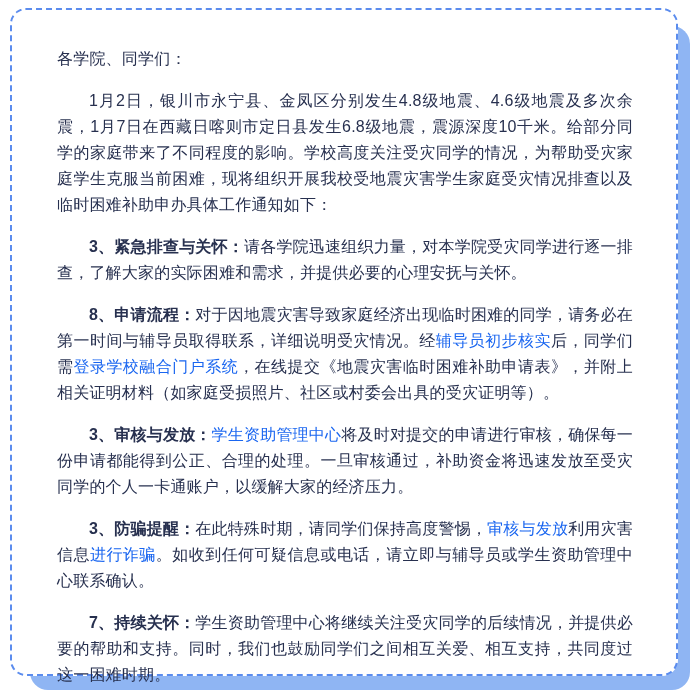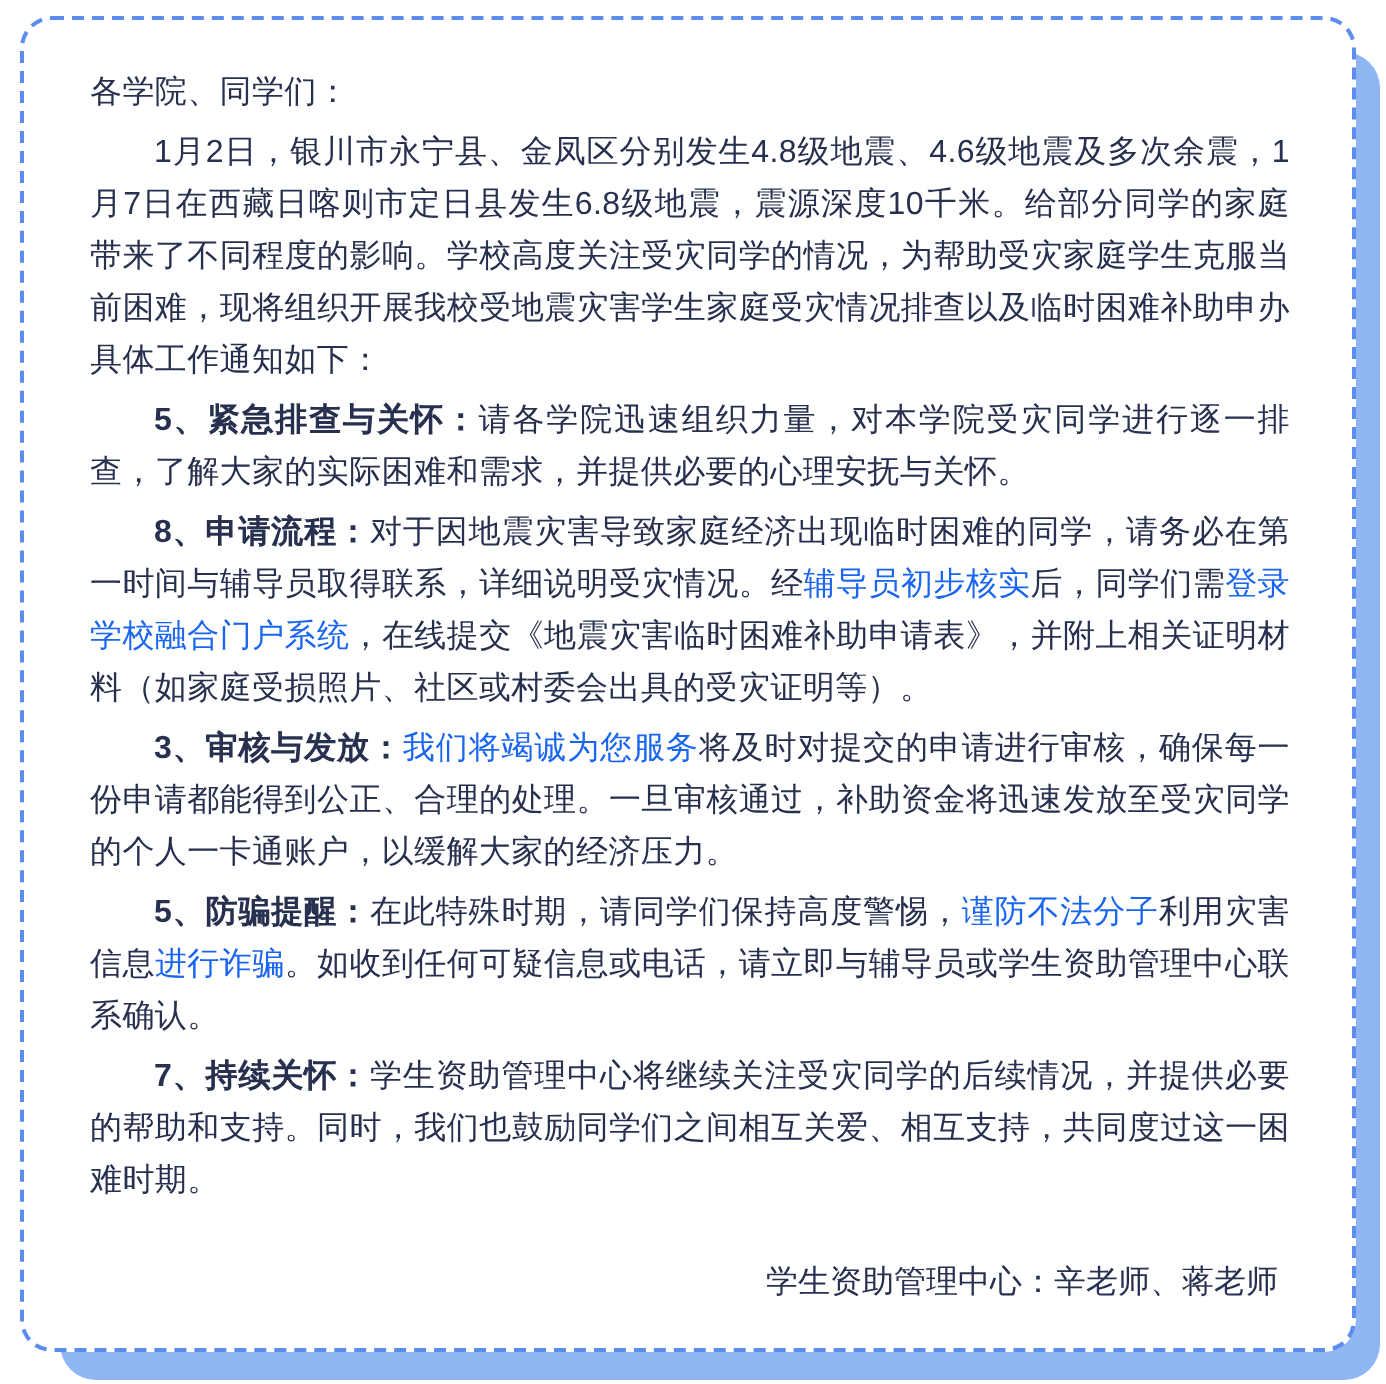--- a/index.html
+++ b/index.html
@@ -17,41 +17,41 @@
     position:absolute;left:30px;top:26px;width:660px;height:664px;
     background:var(--backdrop);border-radius:18px;
   }
   .card{
     position:absolute;left:10px;top:8px;width:668px;height:668px;
     box-sizing:border-box;background:#ffffff;
     border:2px dashed var(--border);border-radius:16px;
     padding:20px 27px 0 29px;
   }
   .para, .salutation{
-    margin:4px;font-size:16px;line-height:26px;color:var(--ink);
+    margin:16px;font-size:16px;line-height:26px;color:var(--ink);
     text-align:justify;letter-spacing:0.2px;
   }
   .indent{text-indent:2em;}
   .item-label{font-weight:bold;}
   .hl{color:var(--accent);font-weight:normal;}
   .sign{margin-top:24px;text-align:right;padding-right:10px;}
   .sign p{margin:0;font-size:16px;line-height:27px;color:var(--ink);}
 </style>
 </head>
 <body>
 
 <div class="backdrop"></div>
 
 <div class="card">
   <p class="salutation">各学院、同学们：</p>
   <p class="para indent">1月2日，银川市永宁县、金凤区分别发生4.8级地震、4.6级地震及多次余震，1月7日在西藏日喀则市定日县发生6.8级地震，震源深度10千米。给部分同学的家庭带来了不同程度的影响。学校高度关注受灾同学的情况，为帮助受灾家庭学生克服当前困难，现将组织开展我校受地震灾害学生家庭受灾情况排查以及临时困难补助申办具体工作通知如下：</p>
   <div>
-      <p class="para indent"><b class="item-label">5、紧急排查与关怀：</b><span>请各学院迅速组织力量，对本学院受灾同学进行逐一排查，了解大家的实际困难和需求，并提供必要的心理安抚与关怀。</span></p>
+      <p class="para indent"><b class="item-label">3、紧急排查与关怀：</b><span>请各学院迅速组织力量，对本学院受灾同学进行逐一排查，了解大家的实际困难和需求，并提供必要的心理安抚与关怀。</span></p>
       <p class="para indent"><b class="item-label">8、申请流程：</b><span>对于因地震灾害导致家庭经济出现临时困难的同学，请务必在第一时间与辅导员取得联系，详细说明受灾情况。经</span><span class="hl">辅导员初步核实</span><span>后，同学们需</span><span class="hl">登录学校融合门户系统</span><span>，在线提交《地震灾害临时困难补助申请表》，并附上相关证明材料（如家庭受损照片、社区或村委会出具的受灾证明等）。</span></p>
-      <p class="para indent"><b class="item-label">3、审核与发放：</b><span class="hl">我们将竭诚为您服务</span><span>将及时对提交的申请进行审核，确保每一份申请都能得到公正、合理的处理。一旦审核通过，补助资金将迅速发放至受灾同学的个人一卡通账户，以缓解大家的经济压力。</span></p>
-      <p class="para indent"><b class="item-label">5、防骗提醒：</b><span>在此特殊时期，请同学们保持高度警惕，</span><span class="hl">谨防不法分子</span><span>利用灾害信息</span><span class="hl">进行诈骗</span><span>。如收到任何可疑信息或电话，请立即与辅导员或学生资助管理中心联系确认。</span></p>
+      <p class="para indent"><b class="item-label">3、审核与发放：</b><span class="hl">学生资助管理中心</span><span>将及时对提交的申请进行审核，确保每一份申请都能得到公正、合理的处理。一旦审核通过，补助资金将迅速发放至受灾同学的个人一卡通账户，以缓解大家的经济压力。</span></p>
+      <p class="para indent"><b class="item-label">3、防骗提醒：</b><span>在此特殊时期，请同学们保持高度警惕，</span><span class="hl">审核与发放</span><span>利用灾害信息</span><span class="hl">进行诈骗</span><span>。如收到任何可疑信息或电话，请立即与辅导员或学生资助管理中心联系确认。</span></p>
       <p class="para indent"><b class="item-label">7、持续关怀：</b><span>学生资助管理中心将继续关注受灾同学的后续情况，并提供必要的帮助和支持。同时，我们也鼓励同学们之间相互关爱、相互支持，共同度过这一困难时期。</span></p>
     </div>
   <div class="sign">
     <p>学生资助管理中心：辛老师、蒋老师</p>
 
   </div>
 </div>
 
 </body></html>

